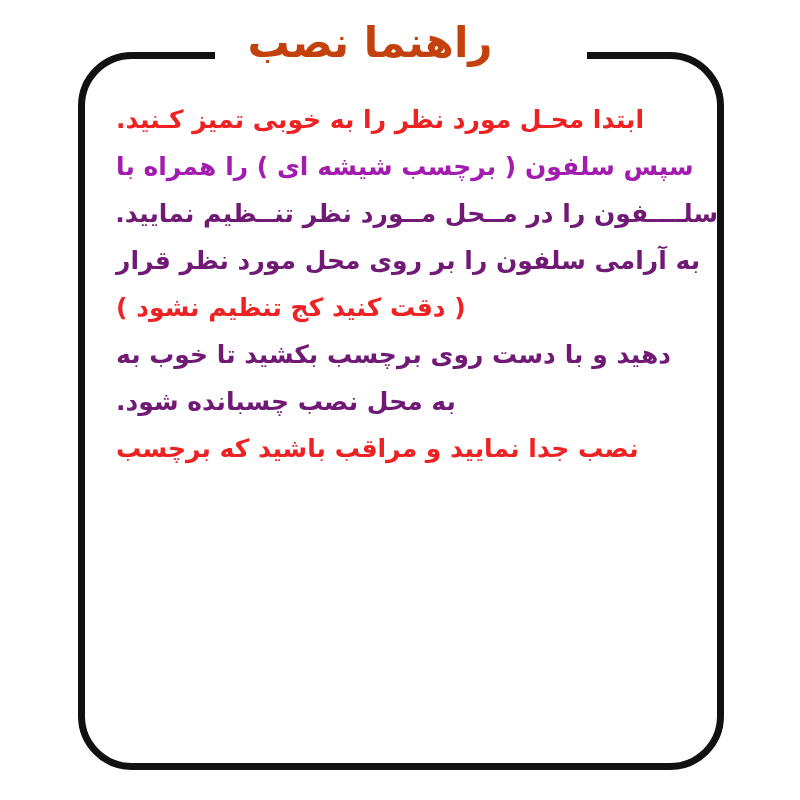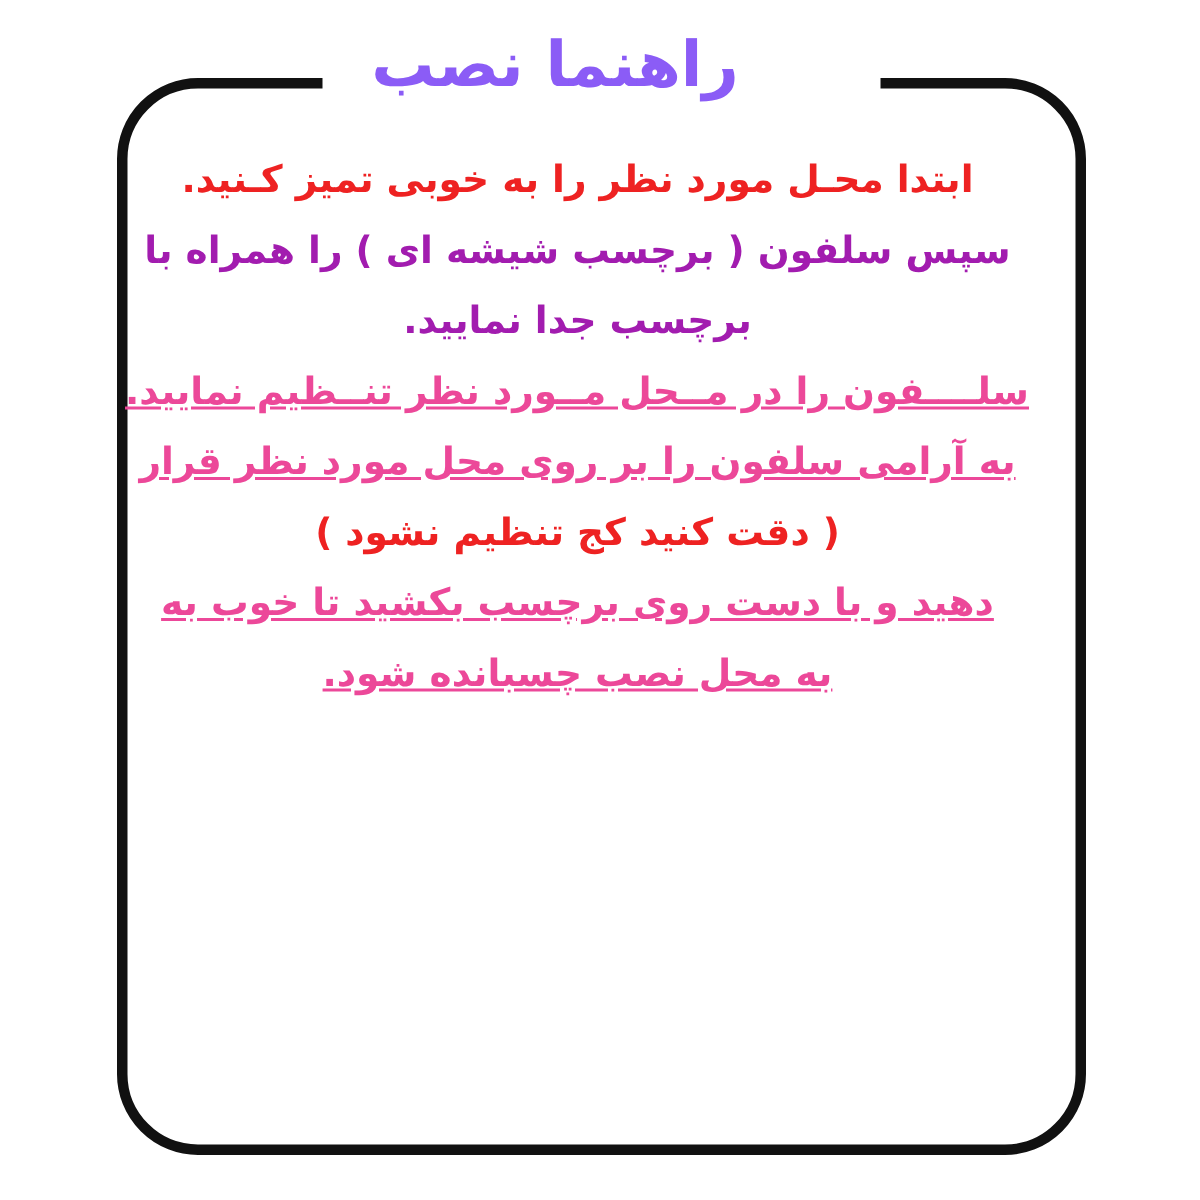--- a/index.html
+++ b/index.html
@@ -20,21 +20,21 @@
     box-sizing: border-box;
   }
   .title {
     position: absolute;
     top: 18px;
     left: 0;
     width: 740px;
     text-align: center;
     font-size: 42px;
     font-weight: bold;
-    color: #8b5cf6;
+    color: #c2410c;
     direction: rtl;
     letter-spacing: 0px;
     z-index: 3;
   }
   .frame {
     position: absolute;
     top: 52px;
     left: 78px;
     width: 646px;
     height: 718px;
@@ -49,53 +49,53 @@
     top: 30px;
     left: 215px;
     width: 372px;
     height: 40px;
     background: #ffffff;
     z-index: 2;
   }
   .content {
     position: absolute;
     top: 96px;
-    left: 76px;
+    left: 108px;
     width: 618px;
     height: 650px;
     direction: rtl;
-    text-align: center;
+    text-align: left;
     z-index: 4;
     box-sizing: border-box;
     padding: 0 8px;
   }
   .line {
     font-weight: bold;
     font-size: 25px;
     line-height: 47px;
     white-space: nowrap;
   }
   .c-red { color: #ee2222; }
-  .c-purple { color: #ec4899; text-decoration: underline; }
+  .c-purple { color: #701a75; }
   .c-magenta { color: #a21caf; }
 </style>
 </head>
 <body>
 
 <div class="page">
 
   <div class="frame"></div>
   <div class="title-mask"></div>
 
   <div class="title">راهنما نصب</div>
 
   <div class="content">
     <div class="line c-red">ابتدا محـل مورد نظر را به خوبی تمیز کـنید.</div>
     <div class="line c-magenta">سپس سلفون ( برچسب شیشه ای ) را همراه با</div>
-    <div class="line c-magenta">برچسب جدا نمایید.</div>
     <div class="line c-purple">سلــــفون را در مــحل مــورد نظر تنــظیم نمایید.</div>
     <div class="line c-purple">به آرامی سلفون را بر روی محل مورد نظر قرار</div>
     <div class="line c-red">( دقت کنید کج تنظیم نشود )</div>
     <div class="line c-purple">دهید و با دست روی برچسب بکشید تا خوب به</div>
     <div class="line c-purple">به محل نصب چسبانده شود.</div>
+    <div class="line c-red">نصب جدا نمایید و مراقب باشید که برچسب</div>
   </div>
 
 </div>
 
 </body></html>

